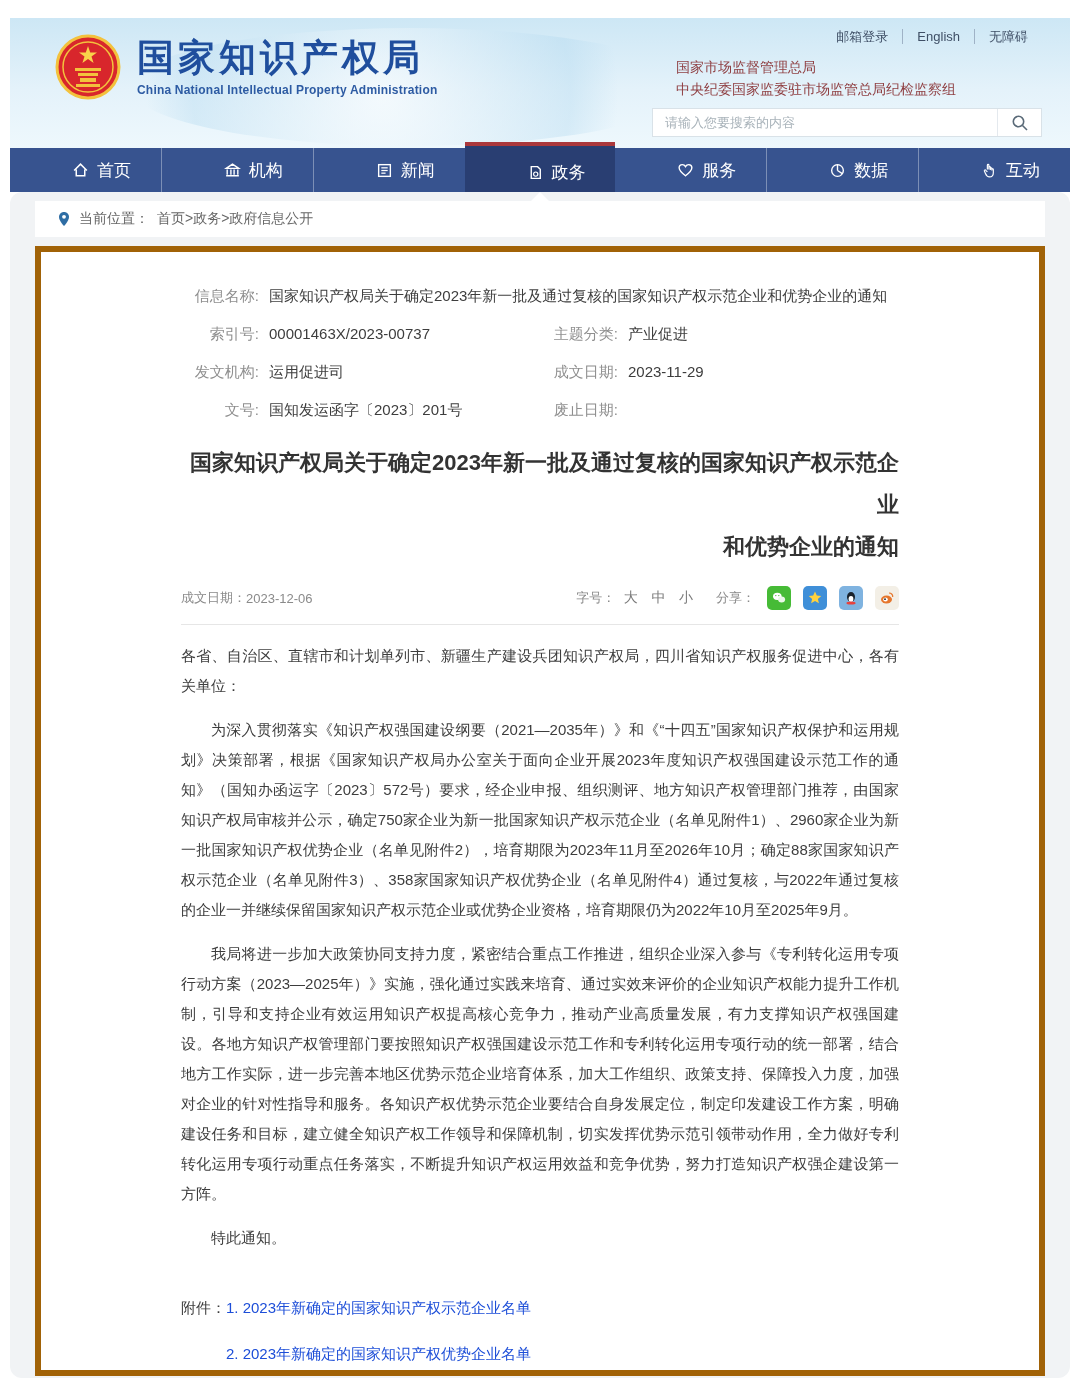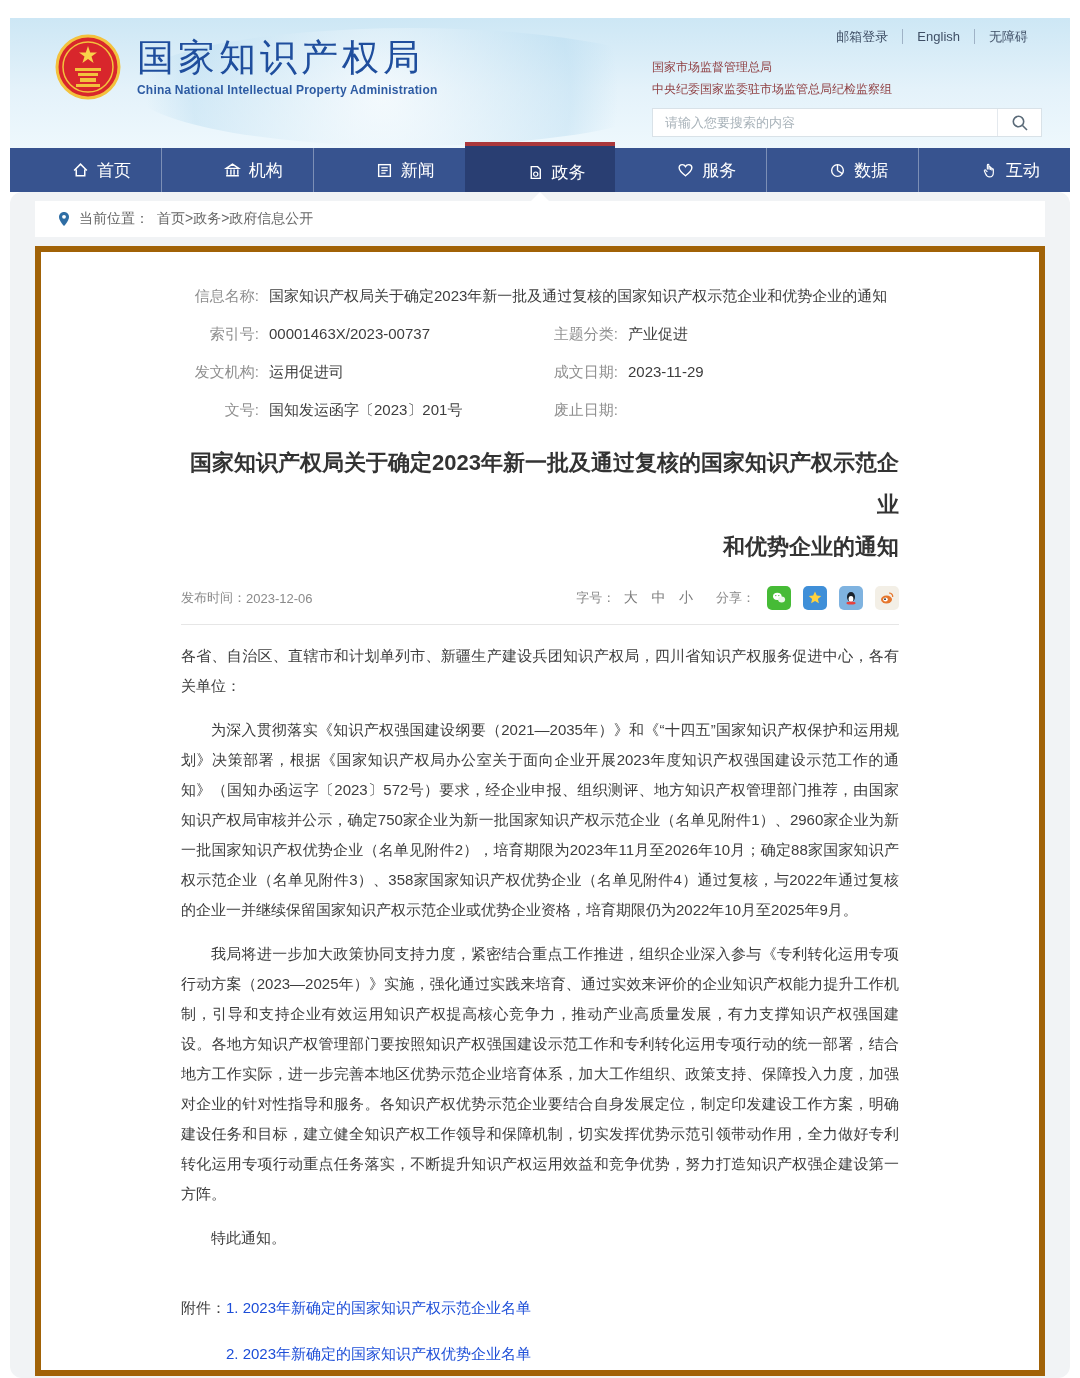--- a/index.html
+++ b/index.html
@@ -7,28 +7,28 @@
     font-family:"Liberation Sans","DejaVu Sans",sans-serif; }
   .page { width:1060px; margin:0 10px; }
 
   
   .masthead { position:relative; height:130px; margin-top:18px;
     background:linear-gradient(180deg,#cde7f5 0%,#e4f2fa 55%,#eef8fd 100%); }
   .globe { position:absolute; left:120px; top:10px; width:560px; height:118px; border-radius:50%;
     background:radial-gradient(circle at 45% 55%, rgba(255,255,255,.55), rgba(173,214,238,.35) 60%, rgba(173,214,238,0) 75%); }
   .brand { position:absolute; left:45px; top:16px; display:flex; align-items:center; gap:16px; }
   .emblem { width:66px; height:66px; flex:0 0 auto; }
-  .brand-text .cn { font-size:37px; font-weight:normal; color:#1f4e9d; letter-spacing:4px; line-height:42px; }
+  .brand-text .cn { font-size:37px; font-weight:bold; color:#1f4e9d; letter-spacing:4px; line-height:42px; }
   .brand-text .en { font-size:12px; font-weight:bold; color:#2d5ba3; margin-top:4px; letter-spacing:.2px; }
 
   .head-right { position:absolute; right:28px; top:10px; width:390px; }
   .toplinks { text-align:right; font-size:13px; color:#3f4f66; height:22px; }
   .toplinks span.link { padding:0 14px; cursor:pointer; }
   .toplinks span.link + span.link { border-left:1px solid #9fb2c6; }
-  .supervisors { margin-top:6px; font-size:12px; color:#8f3f42; line-height:22px; text-align:left; }
+  .supervisors { margin-top:6px; font-size:14px; color:#8f3f42; line-height:22px; text-align:left;margin-left:24px; }
   .searchbar { margin-top:8px; height:29px; background:#fff; border:1px solid #d9e2e8;
     display:flex; align-items:center; }
   .searchbar input { flex:1; border:none; outline:none; font-size:13px; color:#333;
     padding:0 12px; font-family:inherit; background:transparent; }
   .searchbar input::placeholder { color:#a9b3ba; }
   .search-btn { width:44px; height:100%; display:flex; align-items:center; justify-content:center;
     border-left:1px solid #e4e9ee; cursor:pointer; }
 
   
   .nav { display:flex; height:44px; background:#37538f; position:relative; }
@@ -236,21 +236,21 @@
           </span>
         </div>
       </div>
 
       <div class="art-title">
         <div>国家知识产权局关于确定2023年新一批及通过复核的国家知识产权示范企业</div>
         <div>和优势企业的通知</div>
       </div>
 
       <div class="meta">
-        <span>发布时间：</span>
+        <span>成文日期：</span>
         <span>2023-12-06</span>
         <span class="spacer"></span>
         <span class="fontsize">
           <span>字号：</span>
           <span class="opt">大</span>
           <span class="opt">中</span>
           <span class="opt">小</span>
         </span>
         <span class="share">
           <span>分享：</span>

